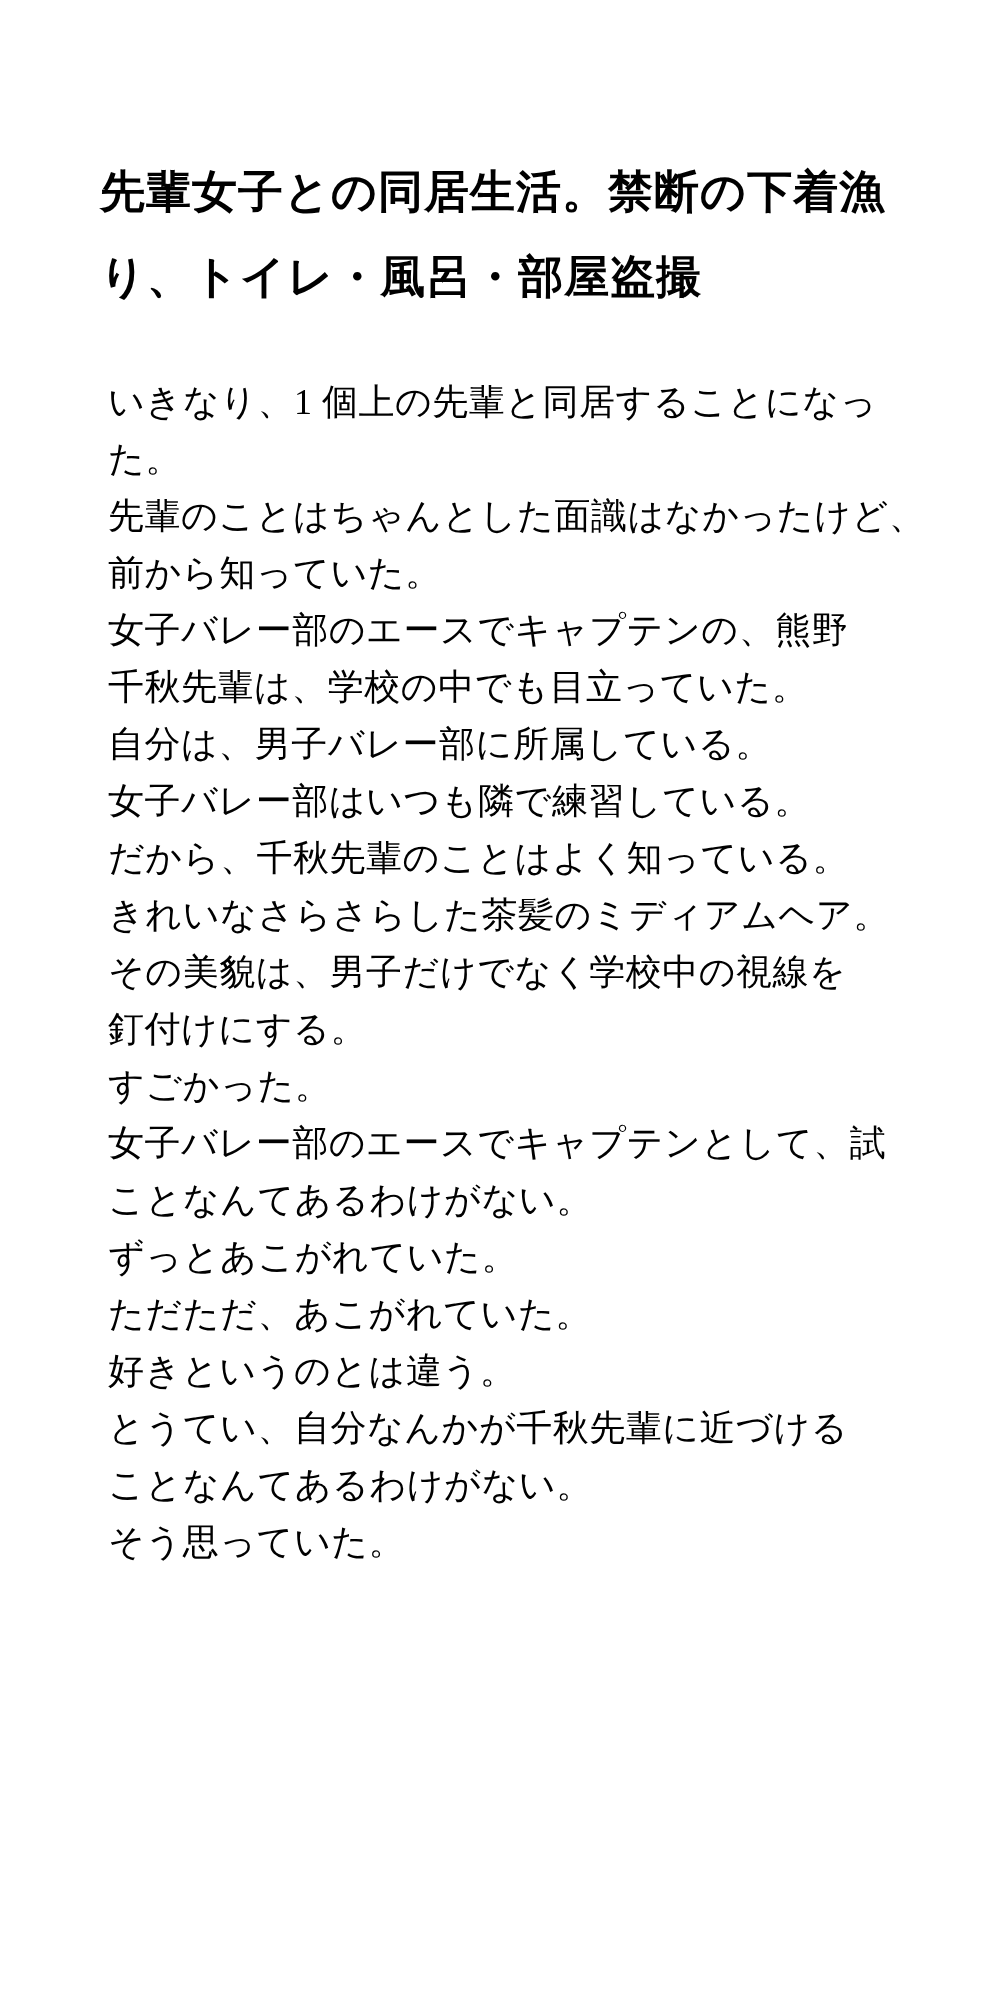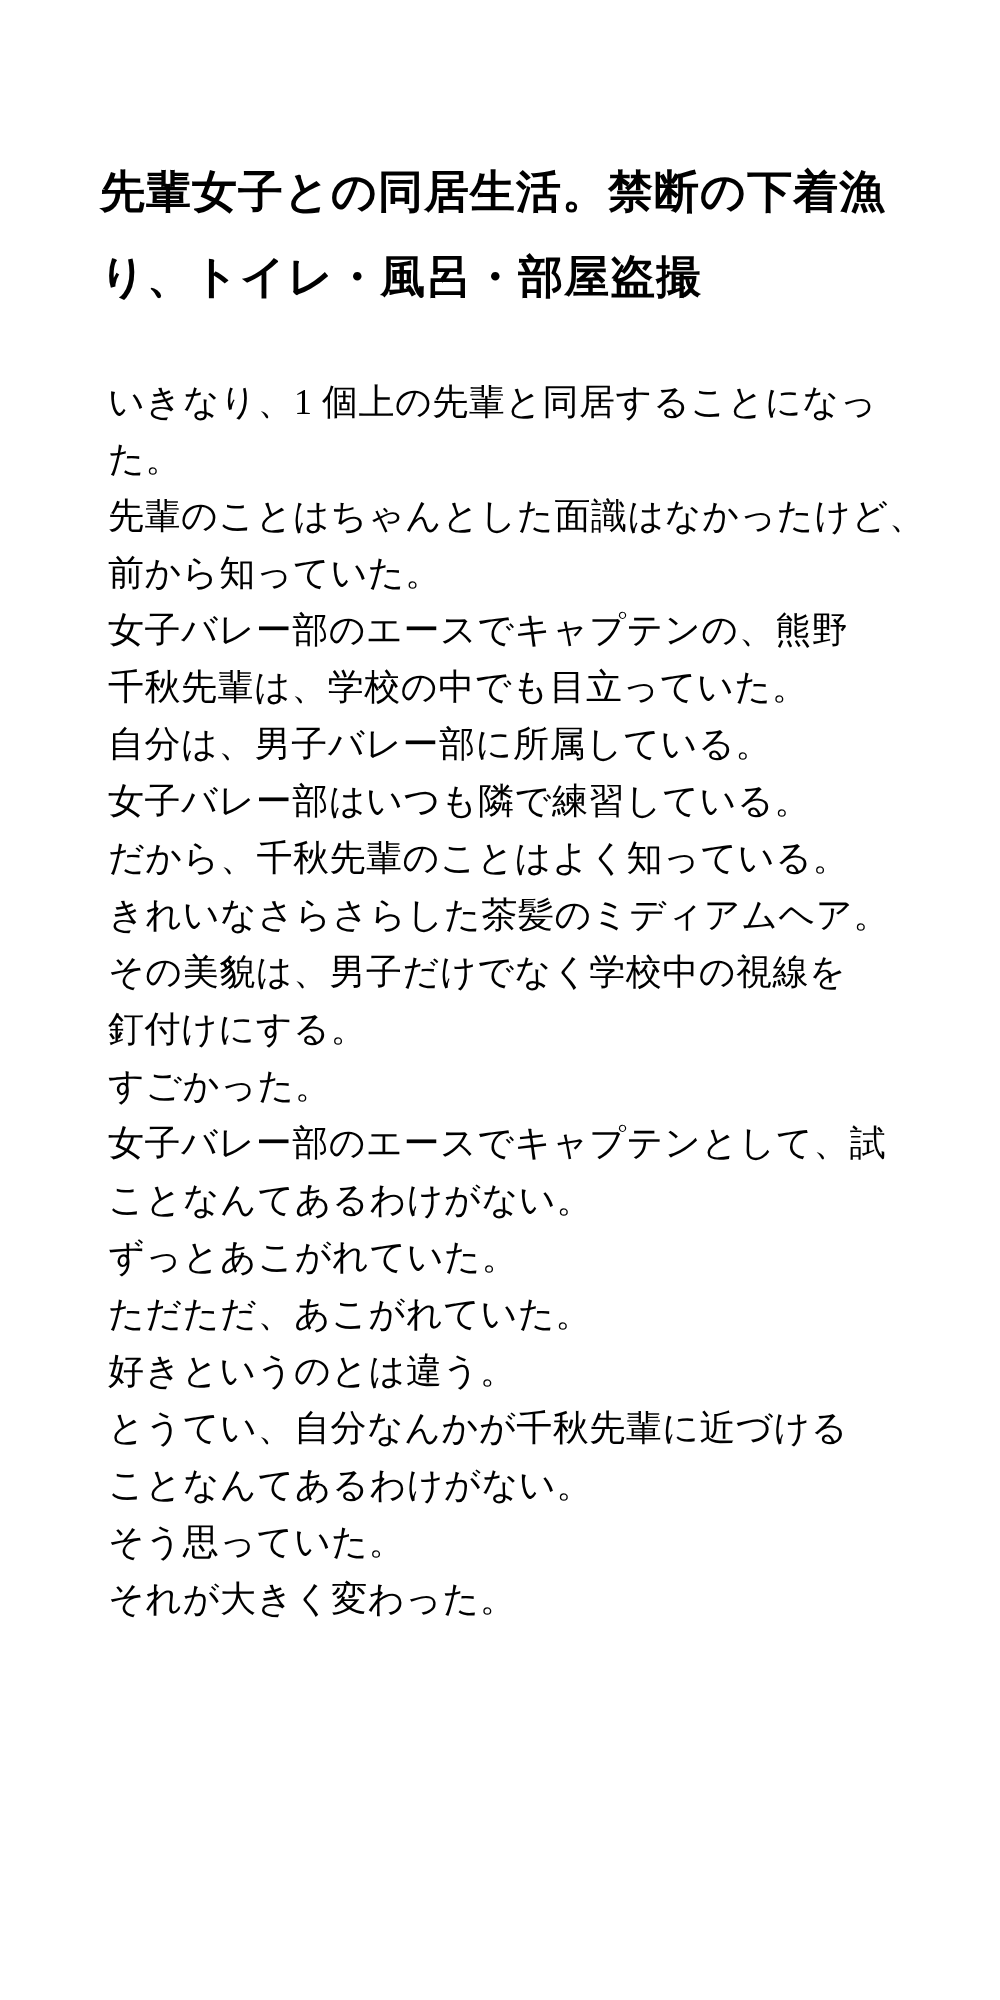--- a/index.html
+++ b/index.html
@@ -67,17 +67,16 @@
       <span class="body-line">釘付けにする。</span>
       <span class="body-line">すごかった。</span>
       <span class="body-line">女子バレー部のエースでキャプテンとして、試</span>
       <span class="body-line">ことなんてあるわけがない。</span>
       <span class="body-line">ずっとあこがれていた。</span>
       <span class="body-line">ただただ、あこがれていた。</span>
       <span class="body-line">好きというのとは違う。</span>
       <span class="body-line">とうてい、自分なんかが千秋先輩に近づける</span>
       <span class="body-line">ことなんてあるわけがない。</span>
       <span class="body-line">そう思っていた。</span>
-      <span class="body-line">それが大きく変わった。</span>
     </div>
 
   </div>
 </div>
 
 </body></html>

